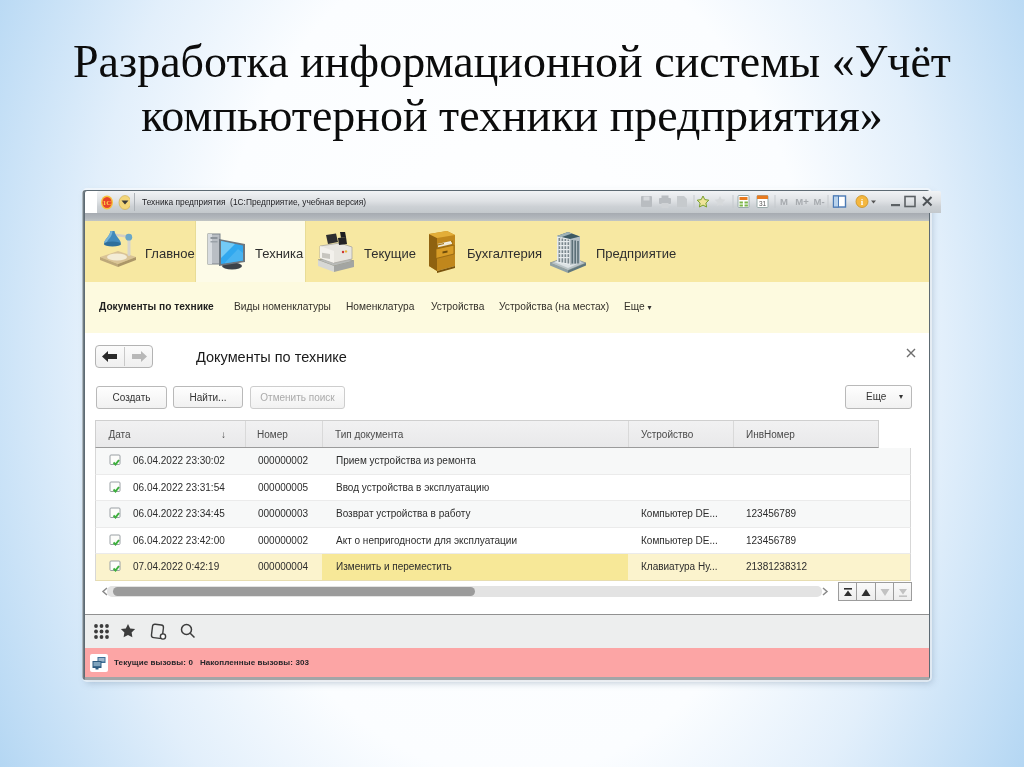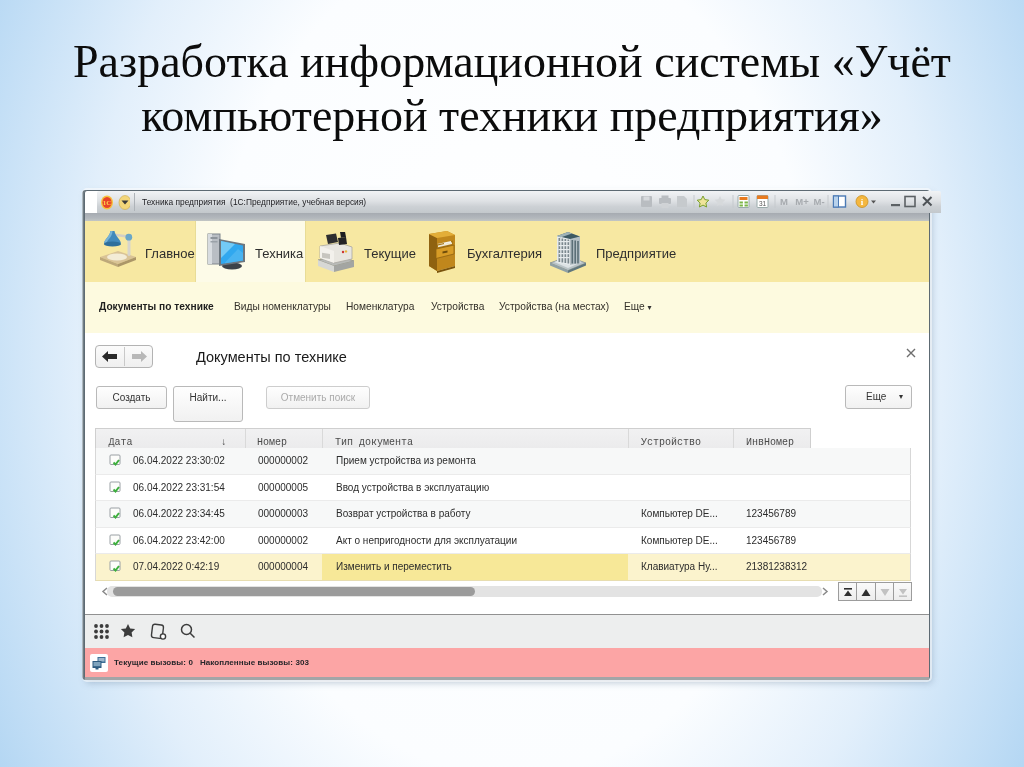--- a/index.html
+++ b/index.html
@@ -25,22 +25,22 @@
   .mi{position:absolute;top:19px;font-size:10.2px;color:#33302a;}
   .ybtn{position:absolute;box-sizing:border-box;height:22px;background:#fdfae6;
     border:1px solid #cfc9a2;border-radius:3px;font-size:10.2px;color:#333;
     text-align:center;line-height:20px;margin-top:48px;}
   
   #content{position:absolute;left:0;top:142px;width:844px;height:281px;background:#fff;}
   .gbtn{position:absolute;box-sizing:border-box;background:linear-gradient(#fefefe,#f1f1f1);
     border:1px solid #b9b9b9;border-radius:3px;font-size:10px;color:#333;text-align:center;}
   
   #tbl{position:absolute;left:10px;top:87px;width:816px;}
-  .hdr{position:absolute;left:0;top:8px;width:716px;height:28px;box-sizing:border-box;
-    background:linear-gradient(#f1f1f2,#e9e9ea);border:1px solid #cfcfcf;border-bottom:1px solid #9b9b9b;font-family:Liberation Mono, monospace;}
+  .hdr{position:absolute;left:0;top:0;width:784px;height:28px;box-sizing:border-box;
+    background:linear-gradient(#f1f1f2,#e9e9ea);border:1px solid #cfcfcf;border-bottom:1px solid #9b9b9b;}
   .hl{position:absolute;top:8px;font-size:10px;color:#4a4a4a;}
   .row{position:absolute;left:0;width:816px;height:26.5px;box-sizing:border-box;border-bottom:1px solid #ebebeb;border-left:1px solid #d7d7d7;border-right:1px solid #d7d7d7;}
   .dicon{position:absolute;left:13px;top:6px;}
   .cell{position:absolute;top:7px;font-size:10px;color:#2c2c2c;white-space:nowrap;}
   .vline{position:absolute;top:0;width:1px;height:100%;background:#d9d9d9;}
   #botbar{position:absolute;left:0;top:423px;width:844px;height:34px;background:#edeeee;border-top:1px solid #919191;box-sizing:border-box;}
   #statusbar{position:absolute;left:0;top:457px;width:844px;height:29px;background:#fca5a5;border-bottom:3px solid #a3a5a7;box-sizing:content-box;}
 </style>
 </head>
 <body>
@@ -204,22 +204,22 @@
         </svg>
       <svg class="abs" style="left:35px;top:5px" width="16" height="11" viewBox="0 0 16 11">
           <path d="M10 0 L10 3 L1 3 L1 8 L10 8 L10 11 L16 5.5 Z" fill="#b8b8b8"></path>
         </svg>
     </div>
     <div class="abs" style="left:111px;top:16px;font-size:14.5px;color:#1a1a1a;font-weight:500">Документы по технике</div>
     <svg class="abs" style="left:821px;top:15px" width="10" height="10" viewBox="0 0 10 10">
         <path d="M1 1 L9 9 M9 1 L1 9" stroke="#6e6e6e" stroke-width="1.4"></path>
       </svg>
     <div class="gbtn" style="left:11px;top:53px;width:71px;height:23px;line-height:21px">Создать</div>
-    <div class="gbtn" style="left:88px;top:53px;width:70px;height:36px;line-height:21px">Найти...</div>
-    <div class="gbtn" style="left:181px;top:53px;width:104px;height:23px;line-height:21px;color:#ababab;border-color:#cdcdcd">Отменить поиск</div>
+    <div class="gbtn" style="left:88px;top:53px;width:70px;height:22px;line-height:21px">Найти...</div>
+    <div class="gbtn" style="left:165px;top:53px;width:95px;height:23px;line-height:21px;color:#ababab;border-color:#cdcdcd">Отменить поиск</div>
     <div class="gbtn" style="left:760px;top:52px;width:67px;height:24px;line-height:22px;text-align:left;padding-left:20px">Еще <span style="position:absolute;right:8px;top:0;font-size:8px;color:#333">▾</span></div>
     <div id="tbl">
       <div class="hdr">
         <div class="hl" style="left:12.5px">Дата</div>
         <div class="hl" style="left:125px">↓</div>
         <div class="hl" style="left:161px">Номер</div>
         <div class="hl" style="left:239px">Тип документа</div>
         <div class="hl" style="left:545px">Устройство</div>
         <div class="hl" style="left:650px">ИнвНомер</div>
         <div class="vline" style="left:149px"></div>

